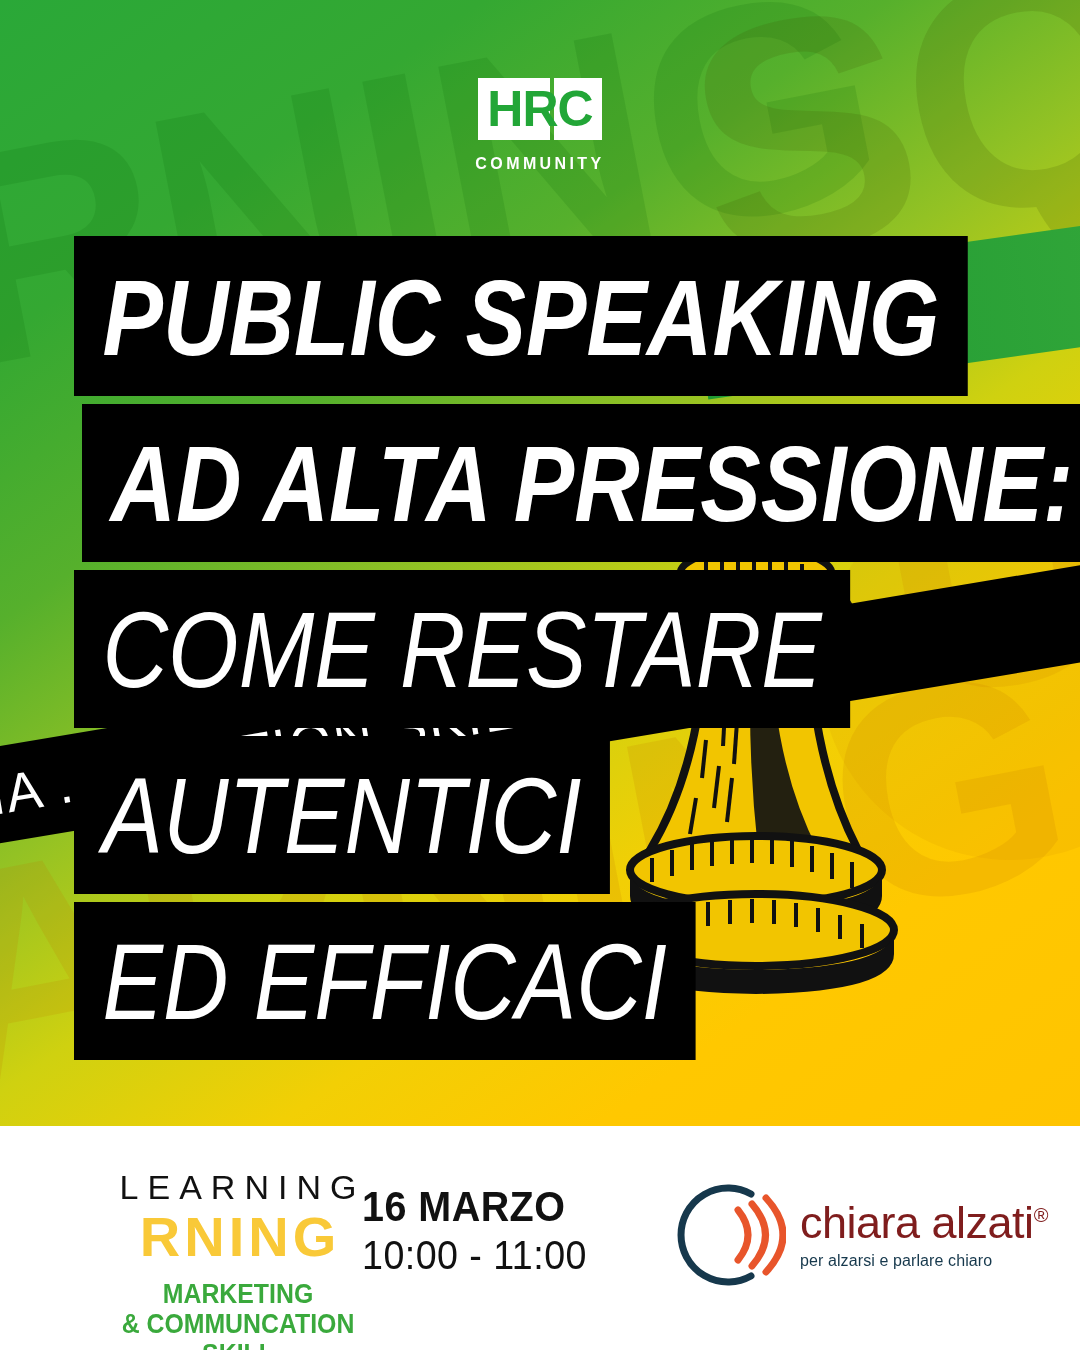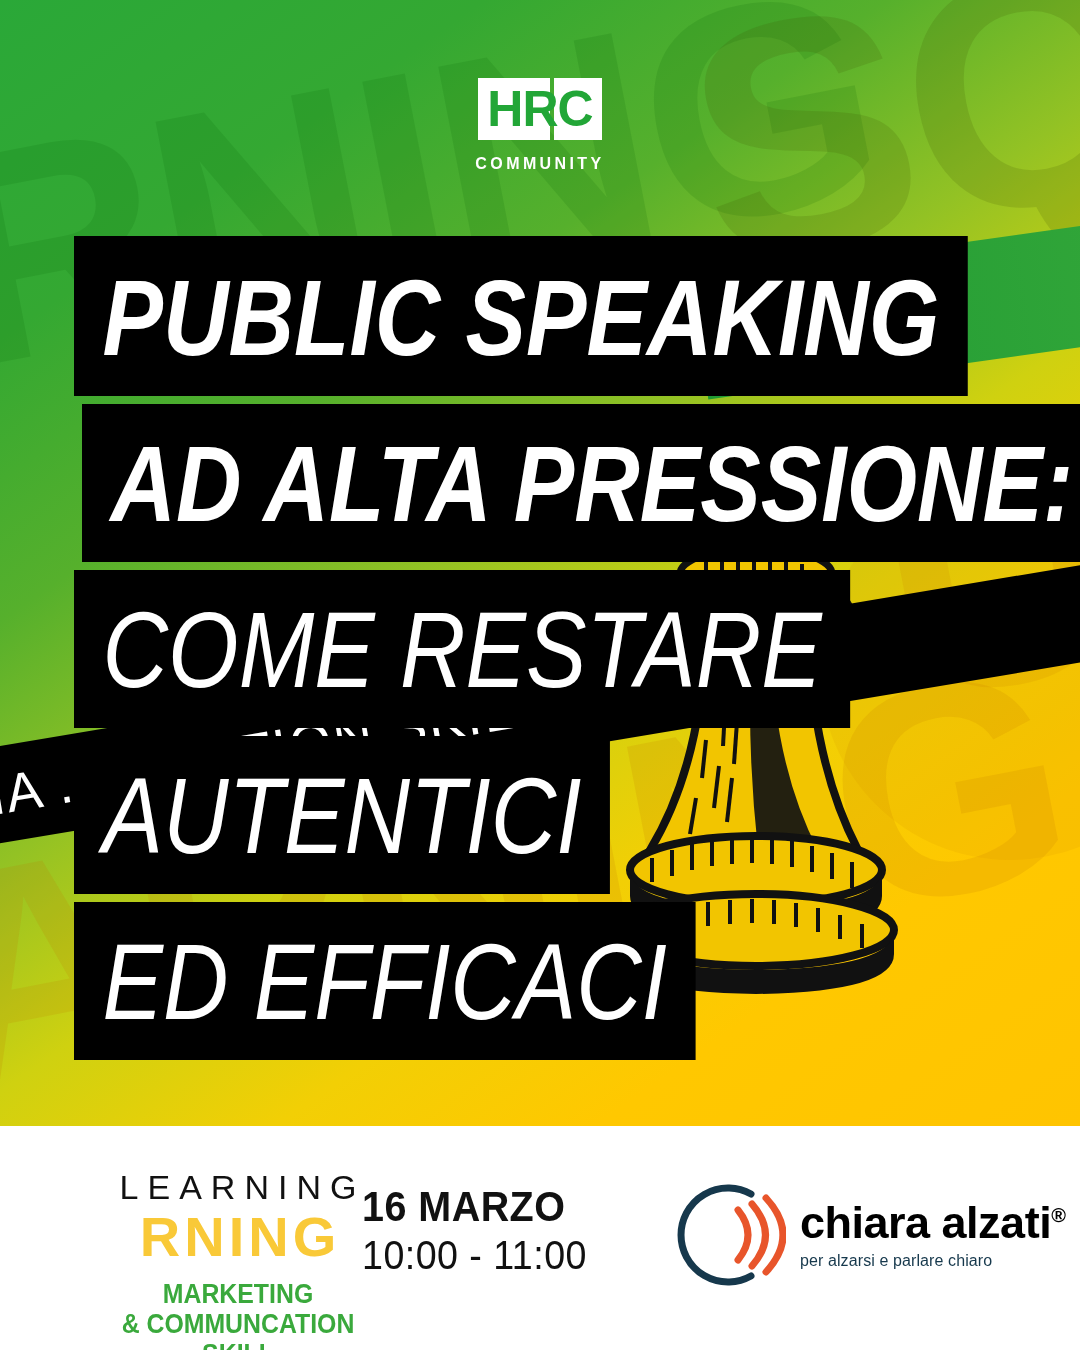--- a/index.html
+++ b/index.html
@@ -199,21 +199,21 @@
     letter-spacing:.5px;transform:scaleX(.94);transform-origin:left center;
   }
 
   
   .ca{position:absolute;left:672px;top:52px;display:flex;align-items:center;}
   .ca-mark{width:114px;height:114px;flex:0 0 114px;}
   .ca-mark svg{display:block;}
   .ca-text{margin-left:14px;}
   .ca-name{
     font-family:"Liberation Sans",sans-serif;
-    font-size:45px;font-weight:700;color:#000000;
+    font-size:45px;font-weight:400;color:#7f1d1d;
     line-height:1;letter-spacing:-.5px;white-space:nowrap;
   }
   .ca-reg{font-size:20px;vertical-align:super;}
   .ca-tag{
     font-family:"Liberation Sans",sans-serif;
     font-size:16px;font-weight:400;color:#16384c;
     margin-top:7px;white-space:nowrap;letter-spacing:.1px;
   }
 </style>
 </head>

